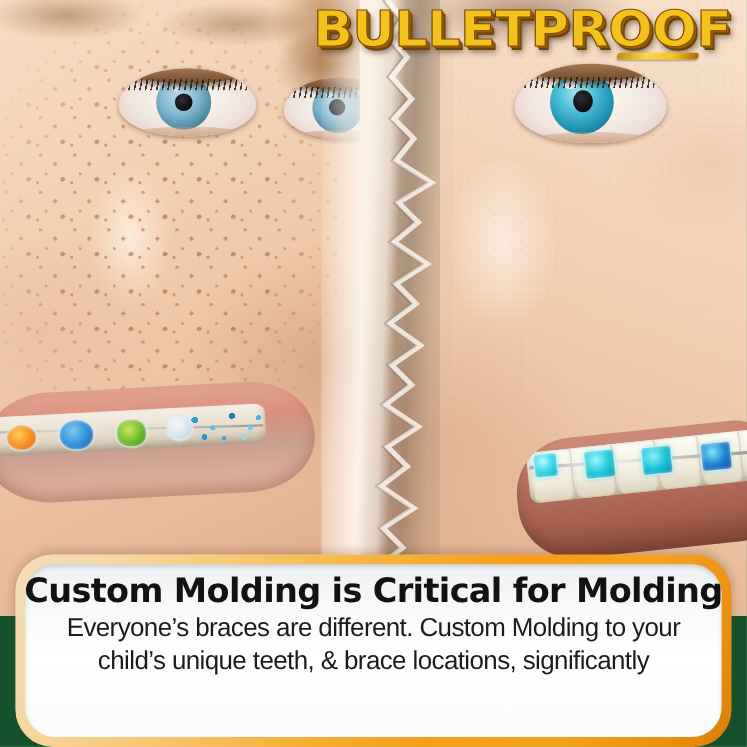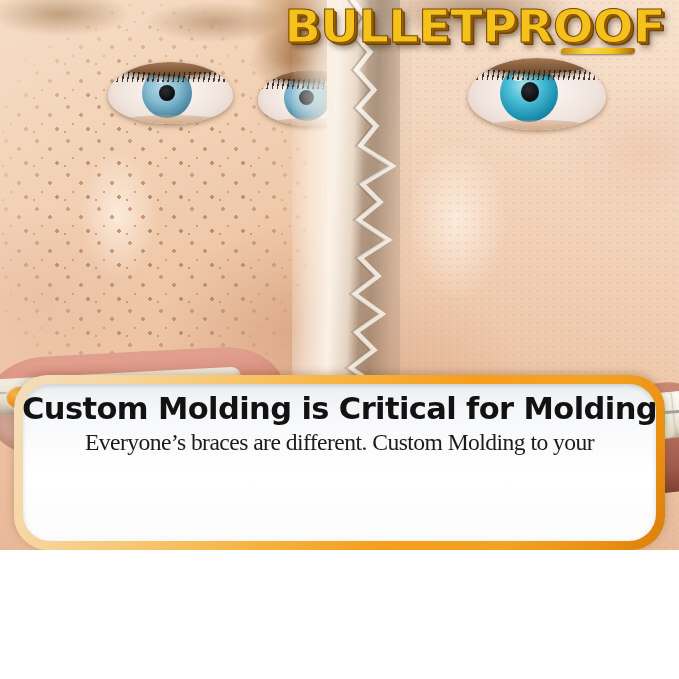--- a/index.html
+++ b/index.html
@@ -8,23 +8,23 @@
     padding: 0;
     background: #ffffff;
   }
   body {
     font-family: "Liberation Sans", sans-serif;
   }
 
   #ad {
     position: relative;
     width: 679px;
-    height: 550px;
-    overflow: hidden;
-    background: #0f766e;
+    height: 679px;
+    overflow: hidden;
+    background: #14532d;
   }
 
   
   .photo-layer {
     position: absolute;
     inset: 0;
     overflow: hidden;
   }
 
   
@@ -356,21 +356,21 @@
     font-family: "DejaVu Sans", sans-serif;
     font-weight: 700;
     font-size: 30.5px;
     line-height: 1.04;
     color: #121212;
     letter-spacing: -0.6px;
     white-space: nowrap;
     margin: 0 0 2px;
   }
   .panel-body {
-    font-family: Liberation Serif, serif;
+    font-family: Liberation Sans, sans-serif;
     font-weight: 400;
     font-size: 23.6px;
     line-height: 1.30;
     color: #1b1b1b;
     text-align: center;
     letter-spacing: -0.55px;
     margin: 0;
     white-space: nowrap;
   }
   .panel-body .ln { display: block; }
@@ -462,17 +462,18 @@
   </div>
 
   <div class="logo">BULLETPROOF</div>
   <div class="logo-swoosh"></div>
 
   <div class="panel-wrap">
     <div class="panel">
       <div class="panel-title">Custom Molding is Critical for Molding</div>
       <div class="panel-body">
         <span class="ln">Everyone’s braces are different. Custom Molding to your</span>
+        <span class="ln">child’s unique teeth, &amp; brace locations, significantly</span>
       </div>
     </div>
   </div>
 
 </div>
 
 </body></html>

